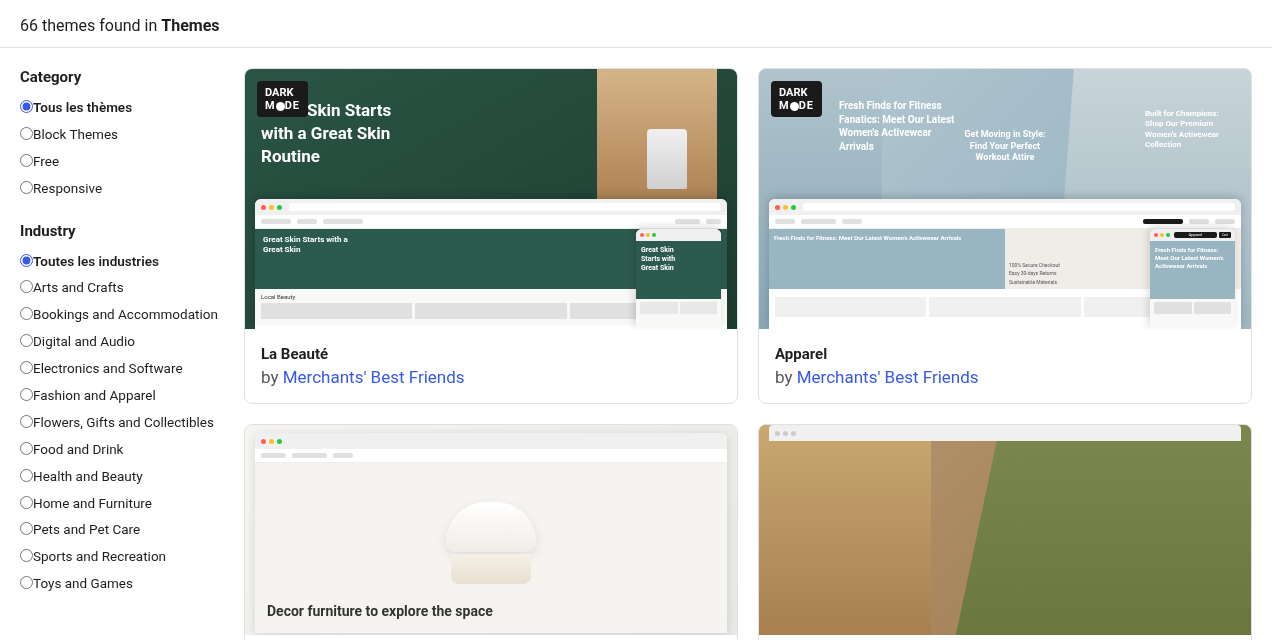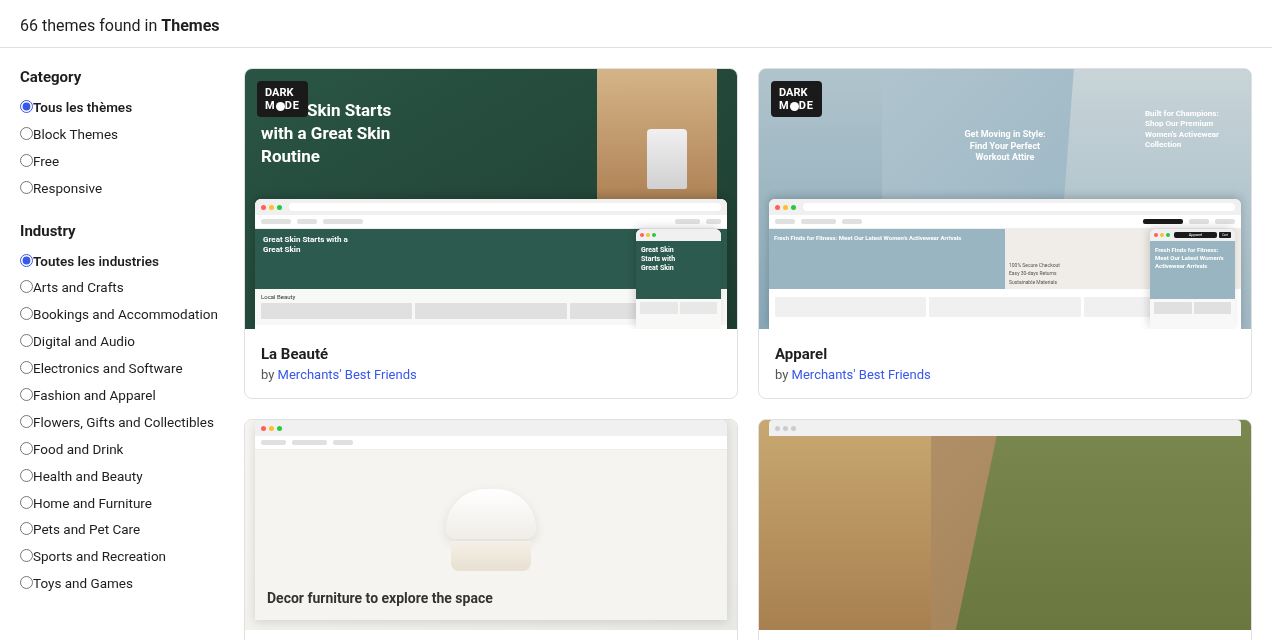--- a/index.html
+++ b/index.html
@@ -97,21 +97,21 @@
     }
     .theme-card-info {
       padding: 16px;
     }
     .theme-name {
       font-size: 15px;
       font-weight: 700;
       margin-bottom: 4px;
     }
     .theme-author {
-      font-size: 13px;
+      font-size: 17px;
       color: #555;
     }
     .theme-author a {
       color: #3858e9;
       text-decoration: none;
     }
   </style>
 </head>
 <body>
 
@@ -279,20 +279,21 @@
           <div style="position:absolute;inset:0;background:linear-gradient(135deg,#b5c8d0 0%,#90afc0 100%);"></div>
 
           <div style="position:absolute;right:0;top:0;width:40%;height:100%;background:linear-gradient(180deg,#c8d4d8 0%,#a0b8c4 100%);clip-path:polygon(10% 0%,100% 0%,100% 100%,0% 100%);"></div>
 
           <div style="position:absolute;left:0;top:0;width:25%;height:100%;background:linear-gradient(180deg,#b0c4cc 0%,#88a8b8 100%);"></div>
 
           <div class="dark-mode-badge">
             DARK<br><span style="letter-spacing:1px;">M<span style="display:inline-block;width:9px;height:9px;background:#fff;border-radius:50%;vertical-align:middle;"></span>DE</span>
           </div>
 
+          <div style="position:absolute;top:30px;left:80px;color:#fff;font-size:10px;font-weight:700;line-height:1.35;max-width:120px;z-index:5;">Fresh Finds for Fitness Fanatics: Meet Our Latest Women's Activewear Arrivals</div>
 
           <div style="position:absolute;top:60px;left:50%;transform:translateX(-50%);color:#fff;font-size:9px;font-weight:700;line-height:1.3;max-width:100px;z-index:5;text-align:center;">Get Moving in Style: Find Your Perfect Workout Attire</div>
 
           <div style="position:absolute;top:40px;right:16px;color:#fff;font-size:8px;font-weight:700;line-height:1.3;max-width:90px;z-index:5;">Built for Champions: Shop Our Premium Women's Activewear Collection</div>
 
           <div style="position:absolute;bottom:0;left:10px;right:10px;background:#fff;border-radius:6px 6px 0 0;box-shadow:0 -2px 10px rgba(0,0,0,0.2);overflow:hidden;height:130px;">
             <div style="background:#f0f0f0;height:16px;display:flex;align-items:center;padding:0 6px;gap:3px;">
               <div style="width:5px;height:5px;border-radius:50%;background:#ff5f56;"></div>
               <div style="width:5px;height:5px;border-radius:50%;background:#ffbd2e;"></div>
               <div style="width:5px;height:5px;border-radius:50%;background:#27c93f;"></div>
@@ -346,21 +347,21 @@
         <div class="theme-card-info">
           <div class="theme-name">Apparel</div>
           <div class="theme-author">by <a href="#">Merchants' Best Friends</a></div>
         </div>
       </div>
 
       <div class="theme-card" style="height:260px;overflow:hidden;">
         <div style="height:210px;position:relative;overflow:hidden;">
           <div style="position:absolute;inset:0;background:linear-gradient(135deg,#f5f4f0 0%,#e8e8e4 100%);"></div>
 
-          <div style="position:absolute;top:0;left:10px;right:10px;background:#fff;border-radius:6px 6px 0 0;box-shadow:0 2px 10px rgba(0,0,0,0.12);overflow:hidden;height:200px;">
+          <div style="position:absolute;top:8px;left:10px;right:10px;background:#fff;border-radius:6px 6px 0 0;box-shadow:0 2px 10px rgba(0,0,0,0.12);overflow:hidden;height:200px;">
             <div style="background:#f0f0f0;height:16px;display:flex;align-items:center;padding:0 6px;gap:3px;">
               <div style="width:5px;height:5px;border-radius:50%;background:#ff5f56;"></div>
               <div style="width:5px;height:5px;border-radius:50%;background:#ffbd2e;"></div>
               <div style="width:5px;height:5px;border-radius:50%;background:#27c93f;"></div>
             </div>
             <div style="background:#fff;height:14px;border-bottom:1px solid #eee;display:flex;align-items:center;padding:0 6px;gap:6px;">
               <div style="width:25px;height:5px;background:#e0e0e0;border-radius:2px;"></div>
               <div style="width:35px;height:5px;background:#e0e0e0;border-radius:2px;"></div>
               <div style="width:20px;height:5px;background:#e0e0e0;border-radius:2px;"></div>
             </div>

